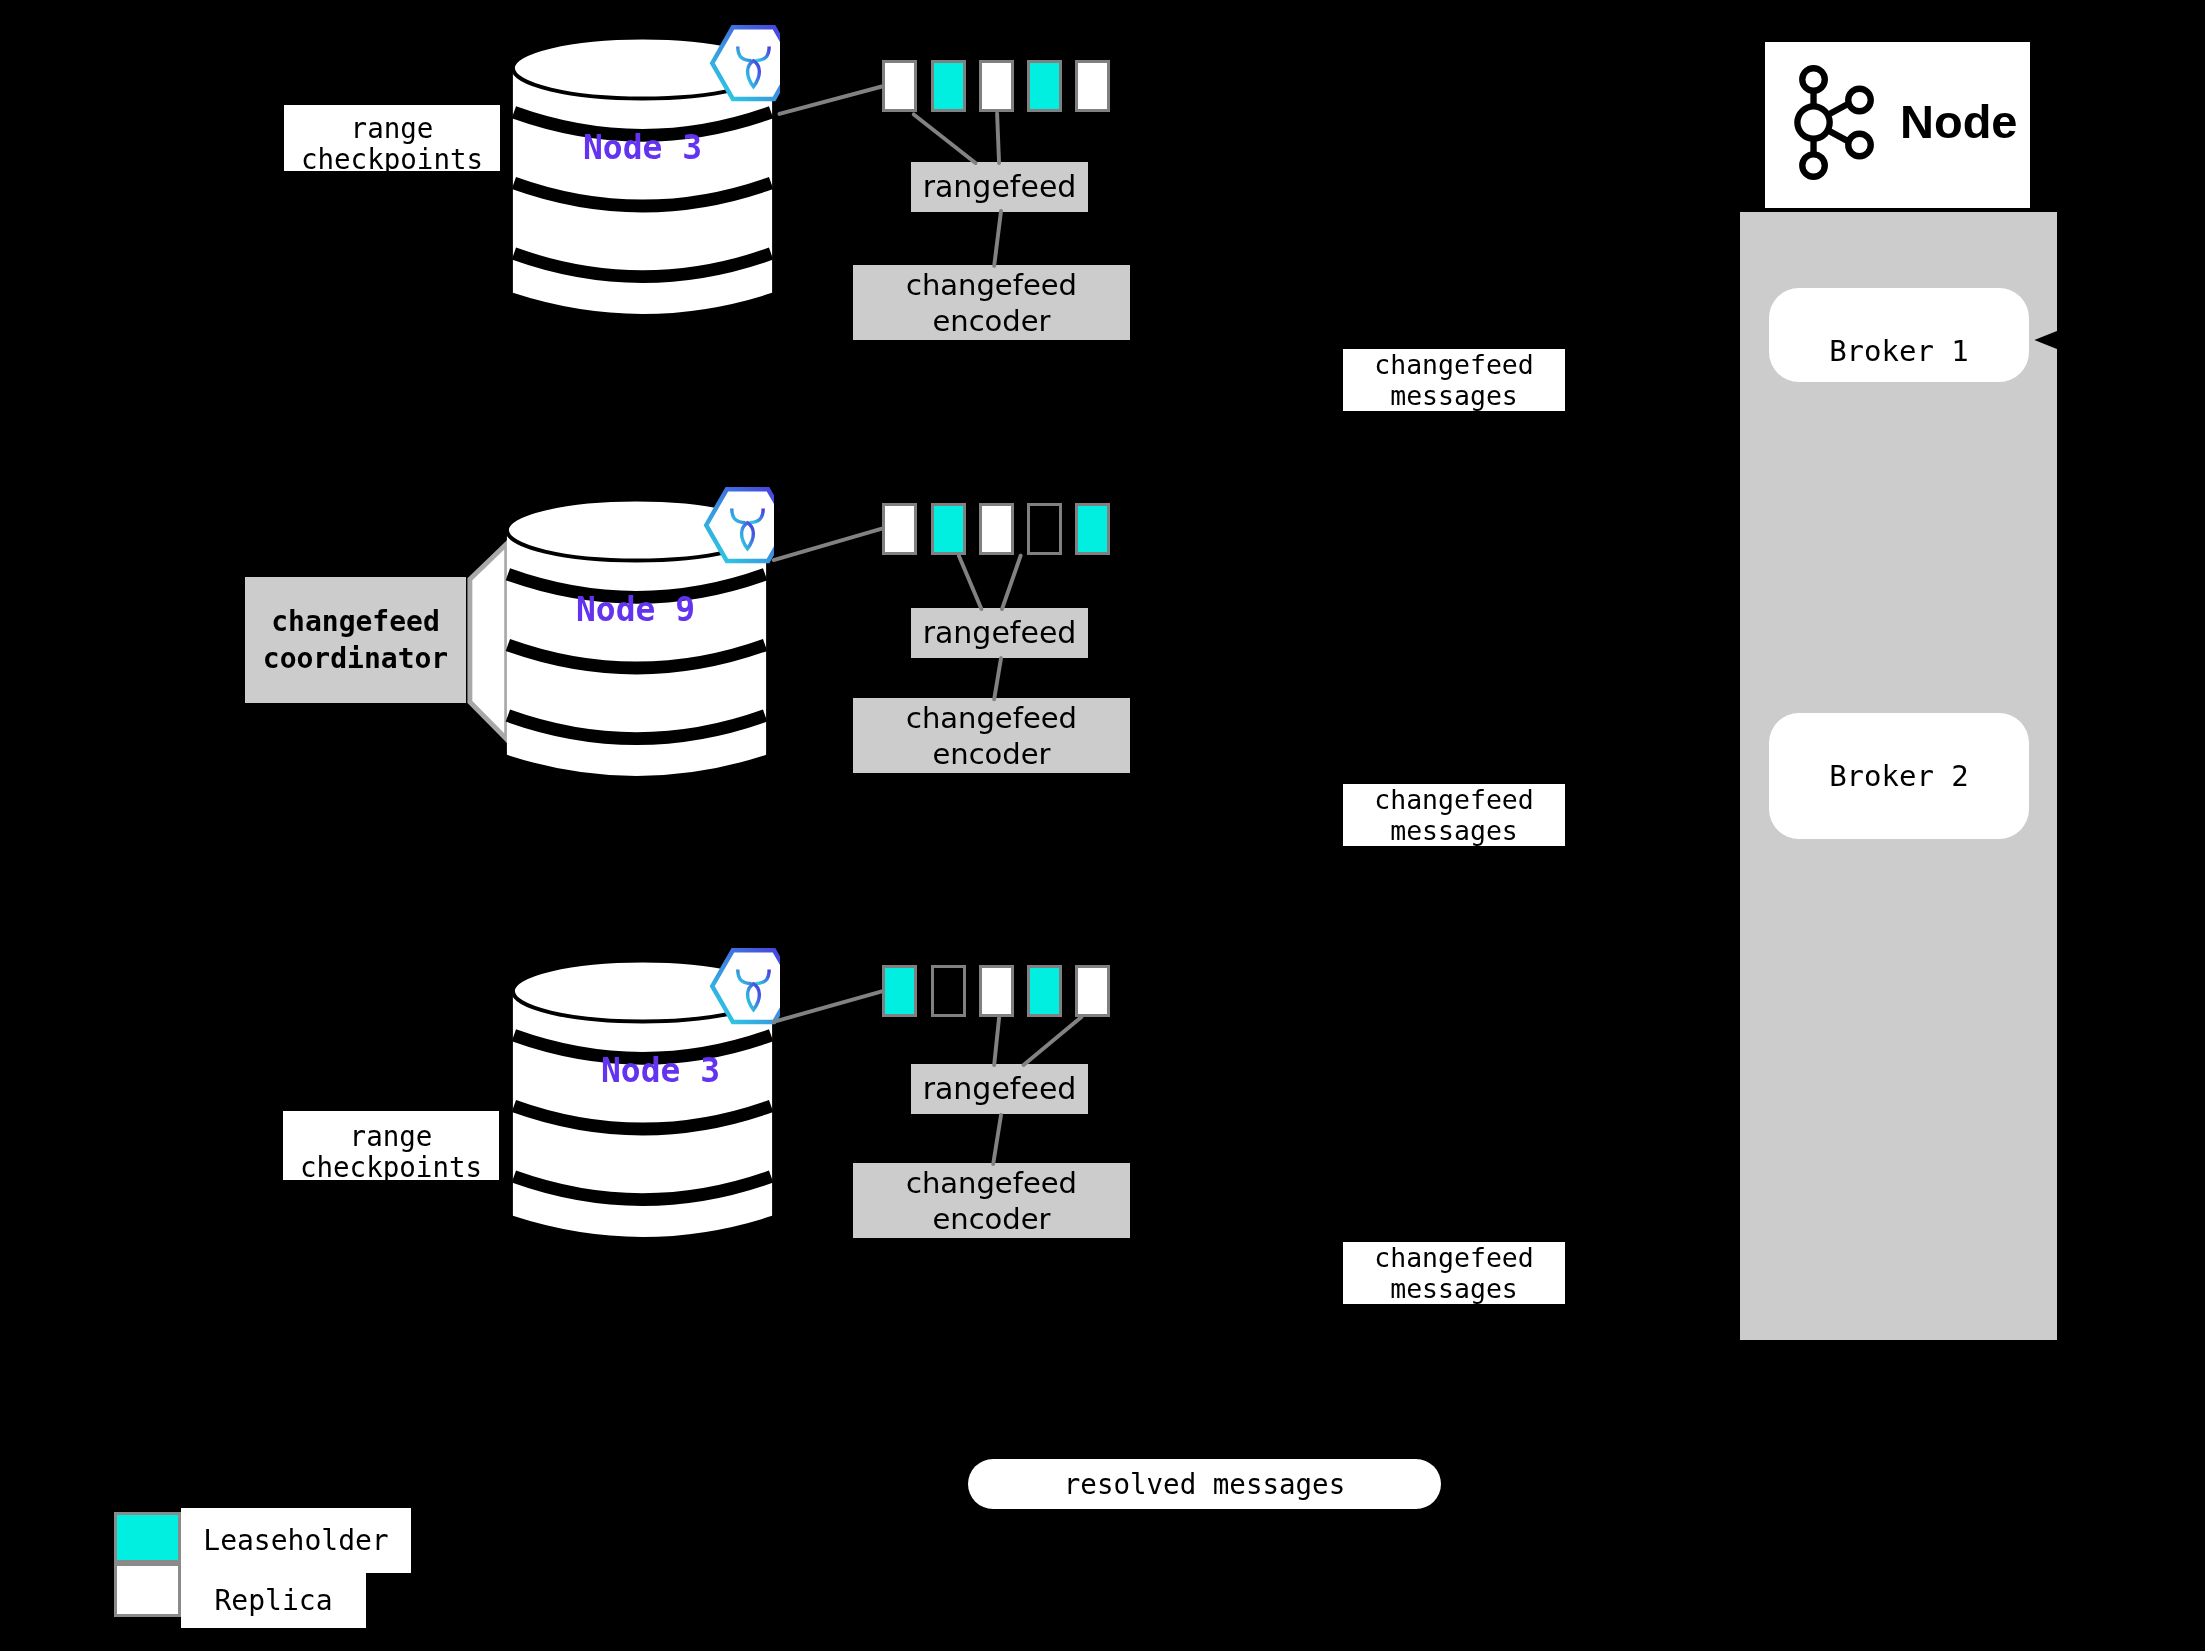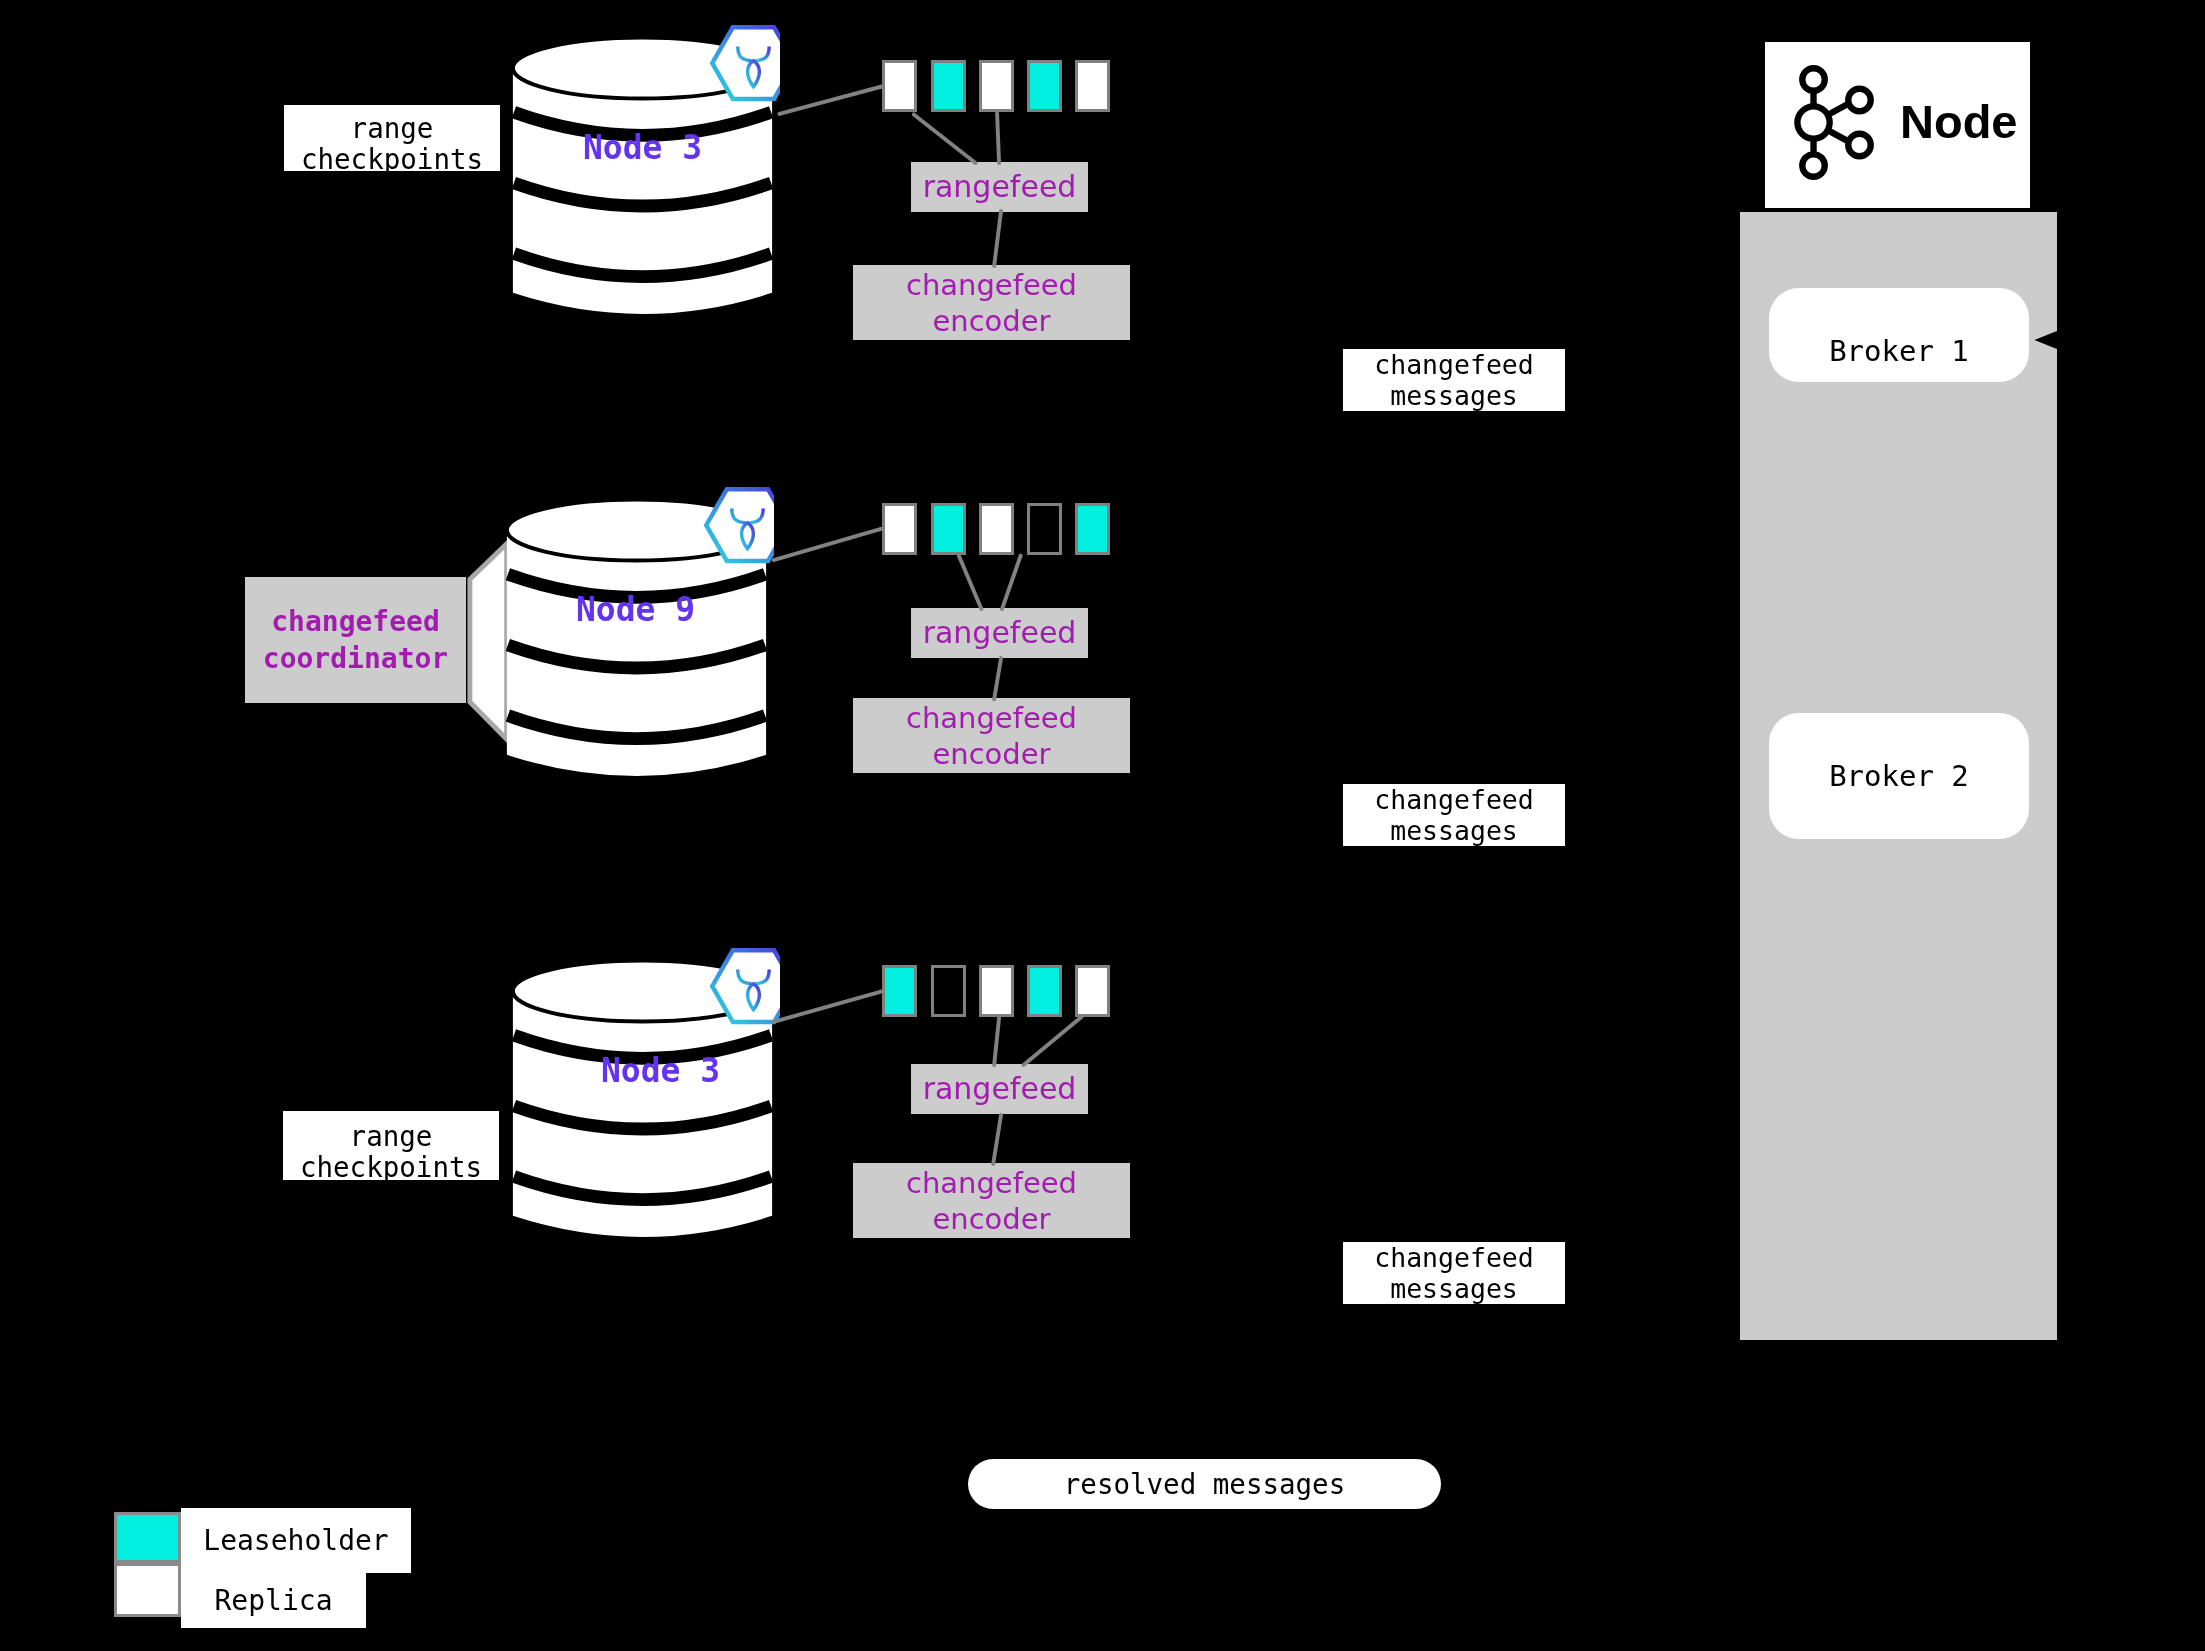--- a/index.html
+++ b/index.html
@@ -1,21 +1,21 @@
 <!DOCTYPE html>
 <html style="--background: #000000; --leaseholder: #00efe1; --replica: #ffffff; --empty: #000000; --node_text: #6333f0; --box_gray: #cccccc; --line_gray: #828282; --range_border: #808080;font-size:7.8px"><head>
 <meta charset="utf-8">
 <style>
   html,body{margin:0;padding:0;background:#000;}
   #canvas{position:relative;width:2205px;height:1652px;background:var(--background,#000);overflow:hidden;
           font-family:"DejaVu Sans Mono","Liberation Mono",monospace;}
   .abs{position:absolute;box-sizing:border-box;}
   .z1{z-index:1}.z2{z-index:2}.z3{z-index:3}
   .whitebox{background:#fff;color:#000;text-align:center;}
-  .graybox{background:var(--box_gray,#ccc);color:#a21caf;text-align:center;}
+  .graybox{background:var(--box_gray,#ccc);color:#000000;text-align:center;}
   .sans{font-family:"DejaVu Sans","Liberation Sans",sans-serif;}
   .two-line{display:flex;flex-direction:column;justify-content:center;}
   .msg-label{font-size:26.5px;line-height:31px;overflow:hidden;}
   .chk-label{font-size:27.5px;line-height:31px;overflow:hidden;padding-top:12px;}
   .enc-label{font-size:29px;line-height:36px;}
   .rangefeed-box{font-size:30px;}
   .coord-box{font-size:28px;line-height:37px;font-weight:bold;}
   .node-label{font-size:33px;font-weight:bold;color:var(--node_text,#6333f0);text-align:center;}
   .broker{background:#fff;border-radius:30px;font-size:29px;color:#000;text-align:center;}
   .range-rect{border:3.9px solid var(--range_border,#808080);}

